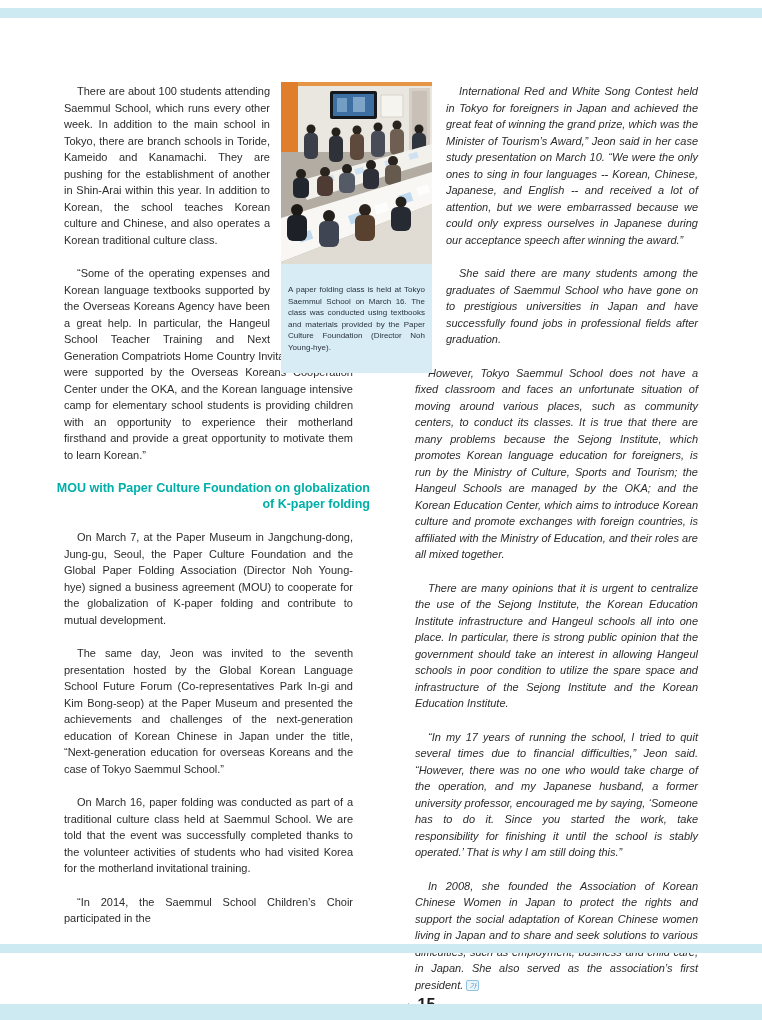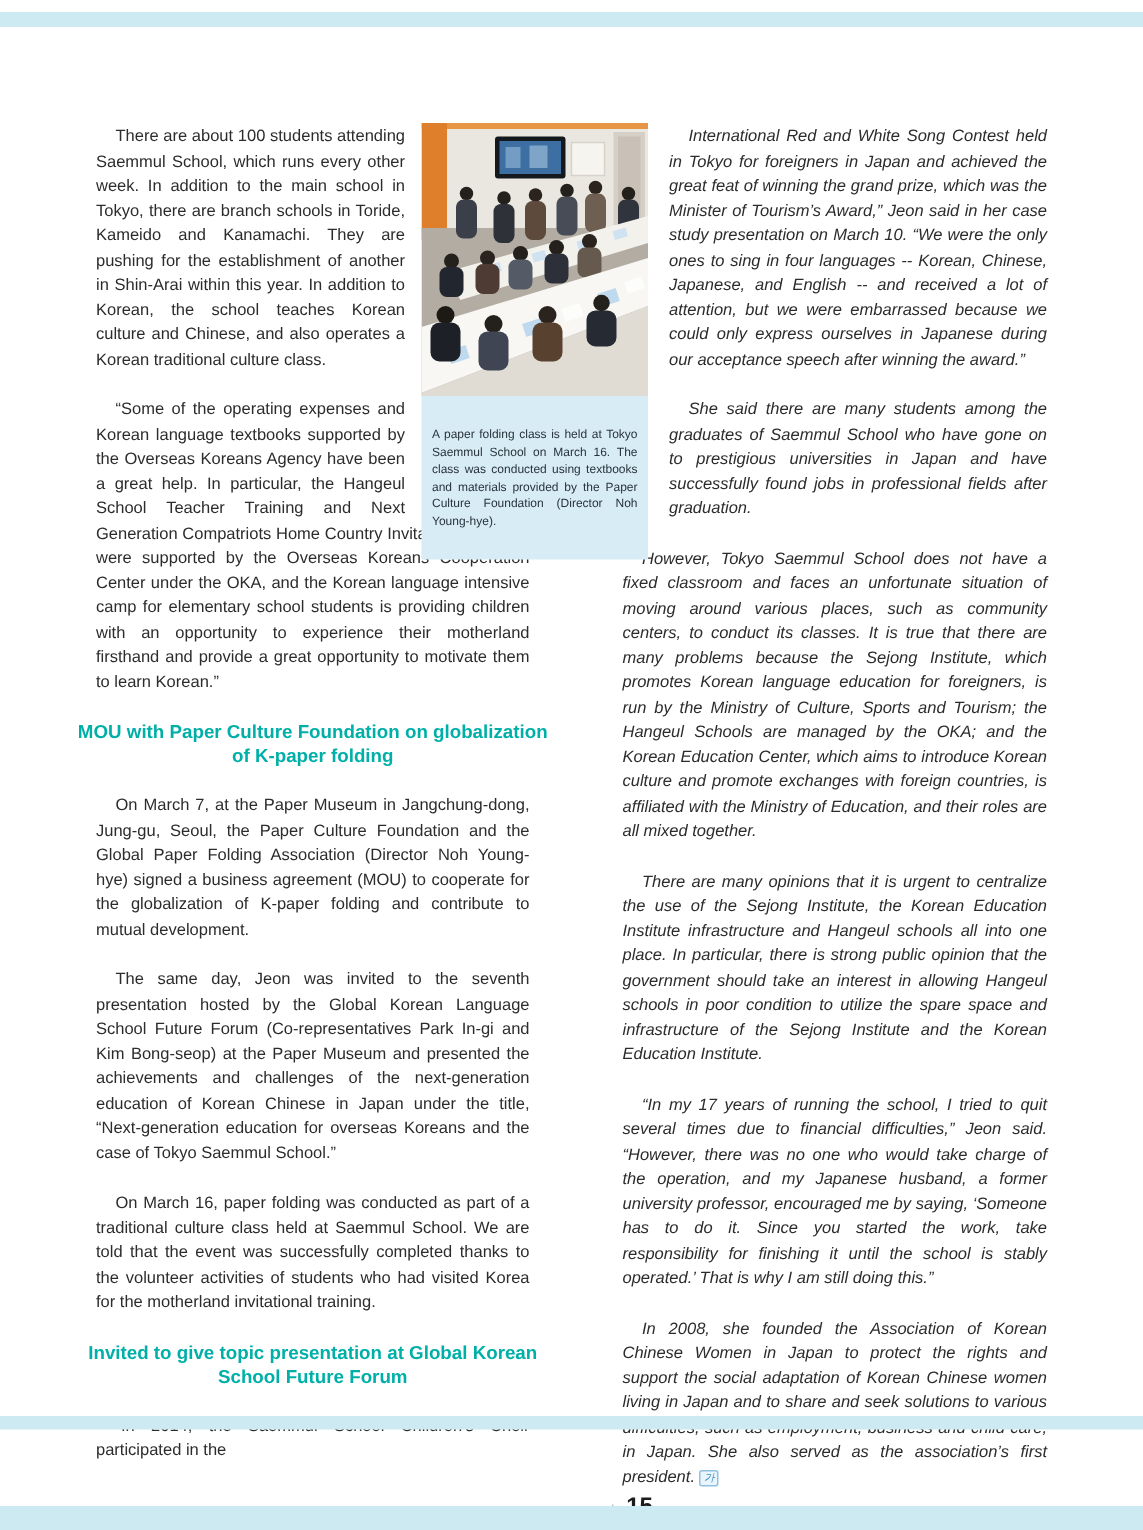--- a/index.html
+++ b/index.html
@@ -27,21 +27,21 @@
     color: var(--body-text, #2c2c2c);
     text-align: justify;
   }
   .col-left  { width: 323px; }
   .col-right { width: 317px; font-style: italic; }
   .col p { margin: 17px; text-indent: 13px; }
 
   .subhead {
     color: var(--accent-teal, #00b0a8);
     font-size: 12.5px; line-height: 16px; font-weight: bold;
-    margin: 12px 0 5px; text-indent: 0; text-align: center;
+    margin: 12px 0 5px; text-indent: 0; text-align: right;
   }
 
   .sp-left  { float: right; width: 100px; height: 280px; }
   .sp-right { float: left;  width: 48px;  height: 280px; }
 
   .figure-block {
     position: absolute; left: 234px; top: 16px; width: 151px;
     margin: 0; z-index: 2;
   }
   .photo { width: 151px; height: 182px; display: block; }
@@ -161,21 +161,20 @@
   </figure>
 
   <div class="col col-left">
     <div class="sp-left"></div>
     <p>There are about 100 students attending Saemmul School, which runs every other week. In addition to the main school in Tokyo, there are branch schools in Toride, Kameido and Kanamachi. They are pushing for the establishment of another in Shin-Arai within this year. In addition to Korean, the school teaches Korean culture and Chinese, and also operates a Korean traditional culture class.</p>
     <p>“Some of the operating expenses and Korean language textbooks supported by the Overseas Koreans Agency have been a great help. In particular, the Hangeul School Teacher Training and Next Generation Compatriots Home Country Invitational Training were supported by the Overseas Koreans Cooperation Center under the OKA, and the Korean language intensive camp for elementary school students is providing children with an opportunity to experience their motherland firsthand and provide a great opportunity to motivate them to learn Korean.”</p>
     <h3 class="subhead">MOU with Paper Culture Foundation on globalization of K-paper folding</h3>
     <p>On March 7, at the Paper Museum in Jangchung-dong, Jung-gu, Seoul, the Paper Culture Foundation and the Global Paper Folding Association (Director Noh Young-hye) signed a business agreement (MOU) to cooperate for the globalization of K-paper folding and contribute to mutual development.</p>
     <p>The same day, Jeon was invited to the seventh presentation hosted by the Global Korean Language School Future Forum (Co-representatives Park In-gi and Kim Bong-seop) at the Paper Museum and presented the achievements and challenges of the next-generation education of Korean Chinese in Japan under the title, “Next-generation education for overseas Koreans and the case of Tokyo Saemmul School.”</p>
     <p>On March 16, paper folding was conducted as part of a traditional culture class held at Saemmul School. We are told that the event was successfully completed thanks to the volunteer activities of students who had visited Korea for the motherland invitational training.</p>
-    <h3 class="subhead">Invited to give topic presentation at Global Korean School Future Forum</h3>
     <p>“In 2014, the Saemmul School Children’s Choir participated in the</p>
   </div>
 
   <div class="col col-right">
     <div class="sp-right"></div>
     <p>International Red and White Song Contest held in Tokyo for foreigners in Japan and achieved the great feat of winning the grand prize, which was the Minister of Tourism’s Award,” Jeon said in her case study presentation on March 10. “We were the only ones to sing in four languages -- Korean, Chinese, Japanese, and English -- and received a lot of attention, but we were embarrassed because we could only express ourselves in Japanese during our acceptance speech after winning the award.”</p>
     <p>She said there are many students among the graduates of Saemmul School who have gone on to prestigious universities in Japan and have successfully found jobs in professional fields after graduation.</p>
     <p>However, Tokyo Saemmul School does not have a fixed classroom and faces an unfortunate situation of moving around various places, such as community centers, to conduct its classes. It is true that there are many problems because the Sejong Institute, which promotes Korean language education for foreigners, is run by the Ministry of Culture, Sports and Tourism; the Hangeul Schools are managed by the OKA; and the Korean Education Center, which aims to introduce Korean culture and promote exchanges with foreign countries, is affiliated with the Ministry of Education, and their roles are all mixed together.</p>
     <p>There are many opinions that it is urgent to centralize the use of the Sejong Institute, the Korean Education Institute infrastructure and Hangeul schools all into one place. In particular, there is strong public opinion that the government should take an interest in allowing Hangeul schools in poor condition to utilize the spare space and infrastructure of the Sejong Institute and the Korean Education Institute.</p>
     <p>“In my 17 years of running the school, I tried to quit several times due to financial difficulties,” Jeon said. “However, there was no one who would take charge of the operation, and my Japanese husband, a former university professor, encouraged me by saying, ‘Someone has to do it. Since you started the work, take responsibility for finishing it until the school is stably operated.’ That is why I am still doing this.”</p>

